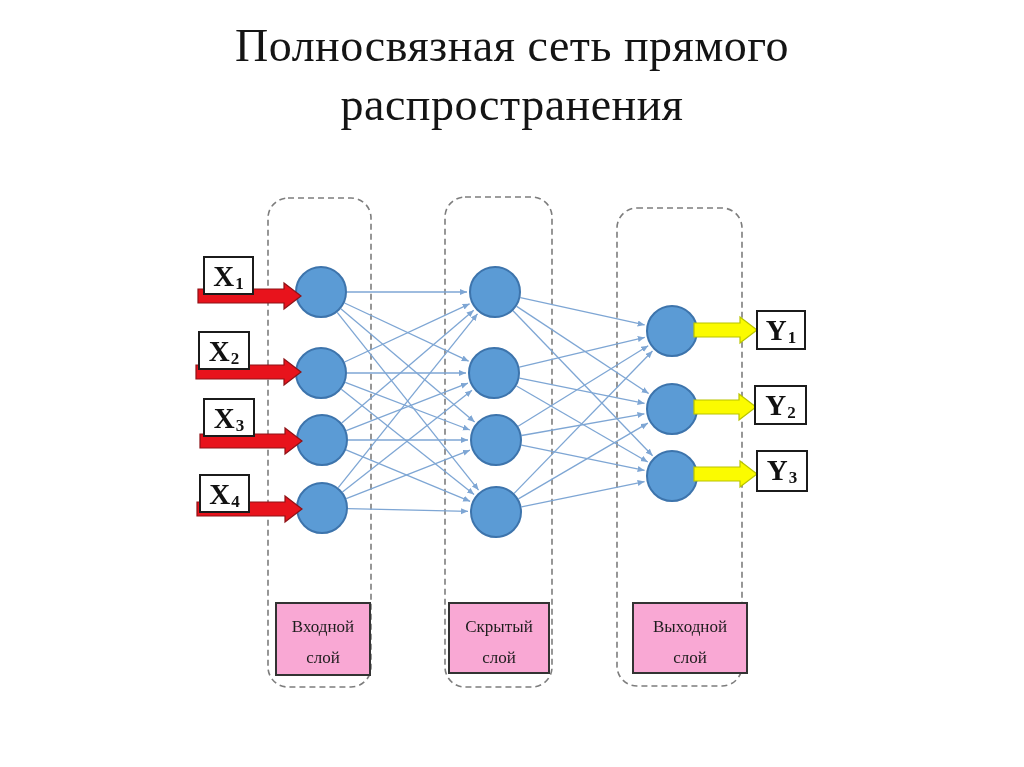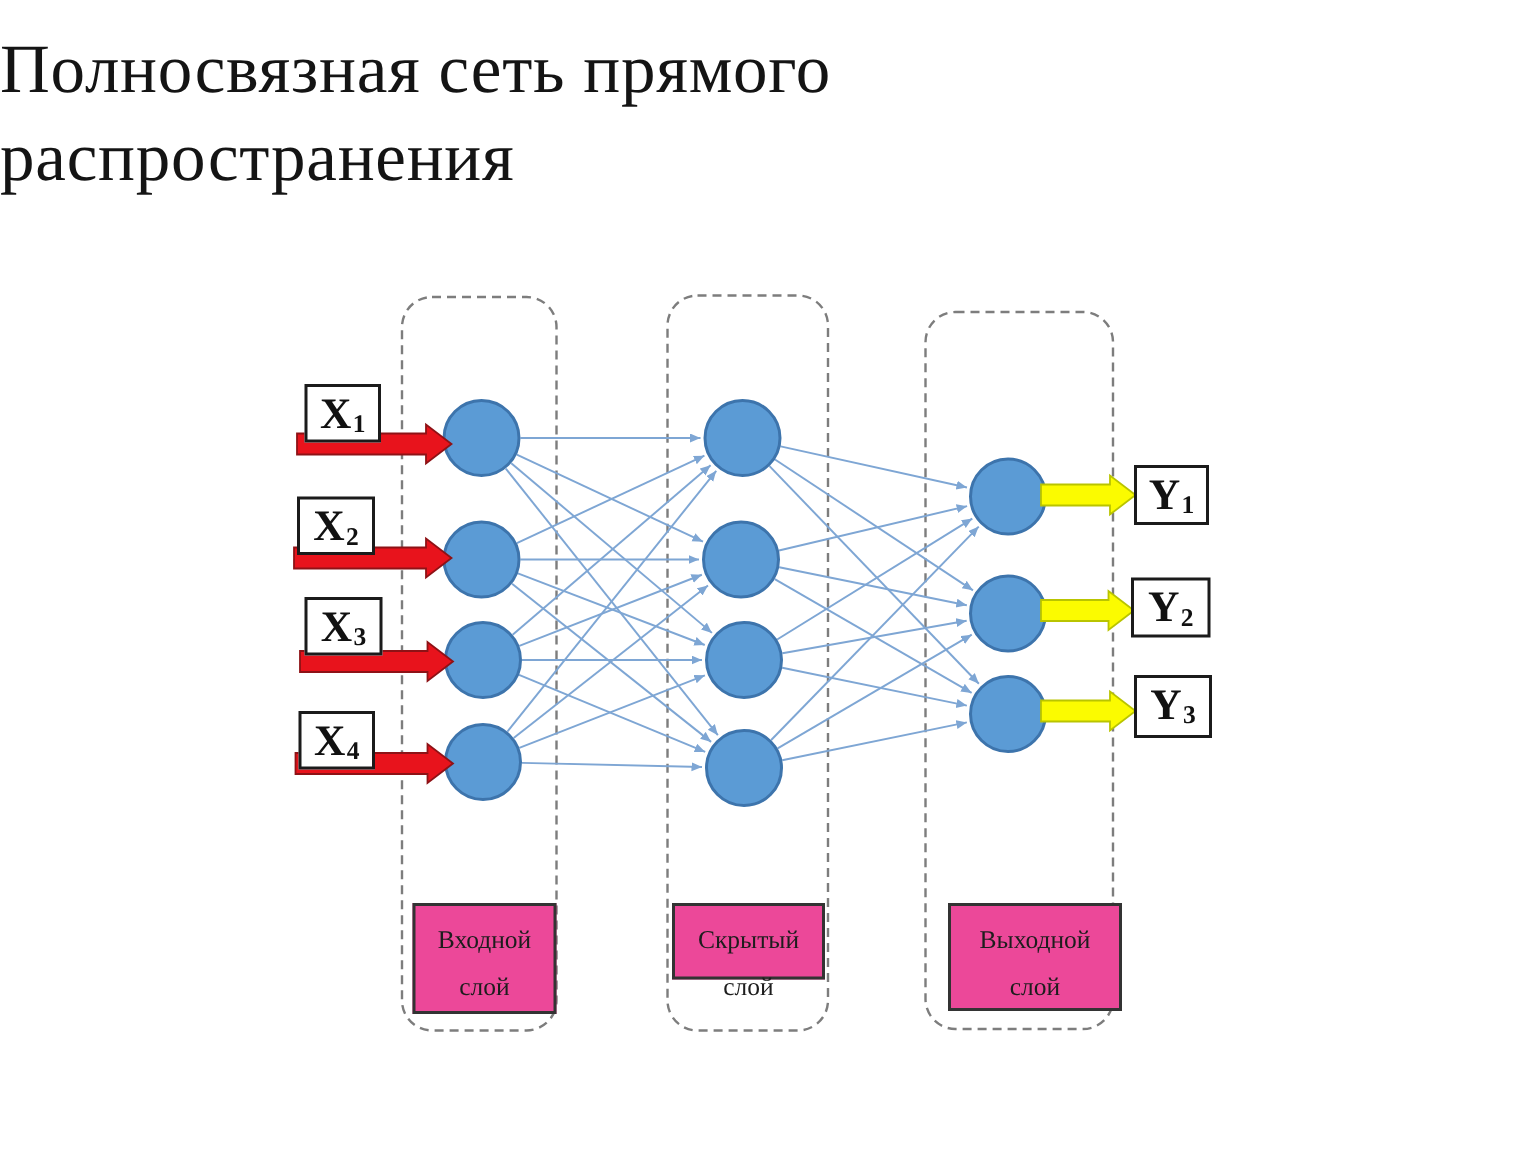--- a/index.html
+++ b/index.html
@@ -4,49 +4,49 @@
 <style>
   html,body{margin:0;padding:0;}
   body{
     width:1024px;height:767px;background:#ffffff;
     font-family:"Liberation Serif","DejaVu Serif",serif;
     position:relative;overflow:hidden;
   }
   .slide{position:absolute;inset:0;}
   .title{
     position:absolute;left:0;right:0;top:16px;margin:0;
-    text-align:left;font-size:46px;line-height:59px;font-weight:normal;
+    text-align:center;font-size:46px;line-height:59px;font-weight:normal;
     color:#141414;white-space:pre-line;letter-spacing:0.5px;
   }
   #net-svg{position:absolute;left:0;top:0;}
   .iobox{
     position:absolute;box-sizing:border-box;background:#ffffff;
     border:2px solid #1b1b1b;
     display:flex;align-items:baseline;justify-content:center;
     font-weight:bold;color:#111;
     padding-top:4px;
   }
   .iobox .main{font-size:29px;line-height:29px;}
   .iobox .sub{font-size:17px;line-height:17px;position:relative;top:3px;margin-left:1px;}
   .layerbox{
-    position:absolute;box-sizing:border-box;background:#ec4899;
+    position:absolute;box-sizing:border-box;background:#f9a8d4;
     border:2px solid #333333;
     text-align:center;font-size:17px;line-height:31px;color:#1d1d1d;
     white-space:pre-line;padding-top:7px;
   }
   
   .pos-x1{left:203px;top:256px;width:51px;height:39px;}
   .pos-x2{left:198px;top:331px;width:52px;height:39px;}
   .pos-x3{left:203px;top:398px;width:52px;height:39px;}
   .pos-x4{left:199px;top:474px;width:51px;height:39px;}
   .pos-y1{left:756px;top:310px;width:50px;height:40px;}
   .pos-y2{left:754px;top:385px;width:53px;height:40px;}
   .pos-y3{left:756px;top:450px;width:52px;height:42px;}
   .pos-l1{left:275px;top:602px;width:96px;height:74px;}
-  .pos-l2{left:448px;top:602px;width:102px;height:51px;}
+  .pos-l2{left:448px;top:602px;width:102px;height:72px;}
   .pos-l3{left:632px;top:602px;width:116px;height:72px;}
 </style>
 </head>
 <body>
 
 <div class="slide">
 
   <h1 class="title">Полносвязная сеть прямого
 распространения</h1>
 

